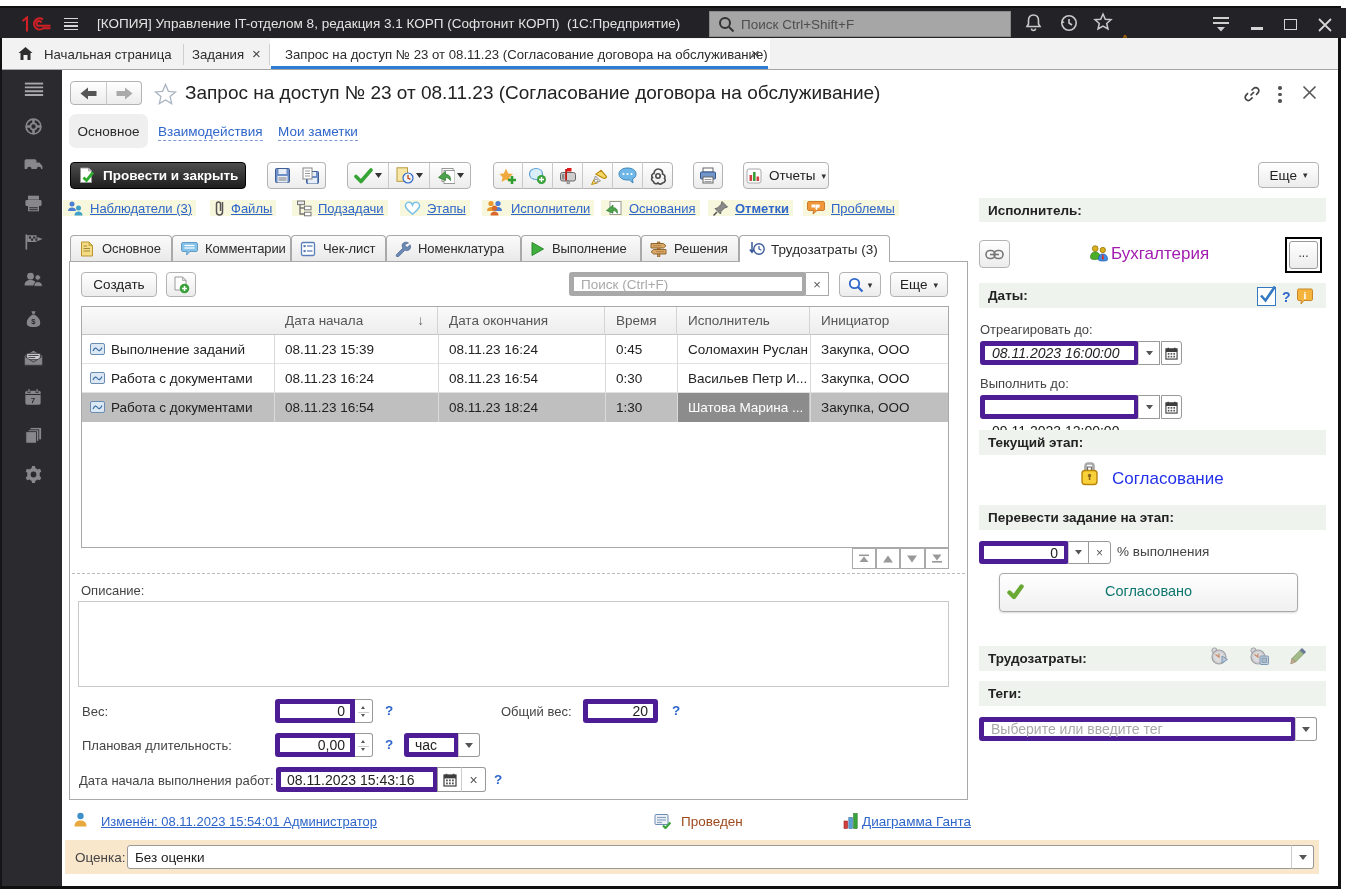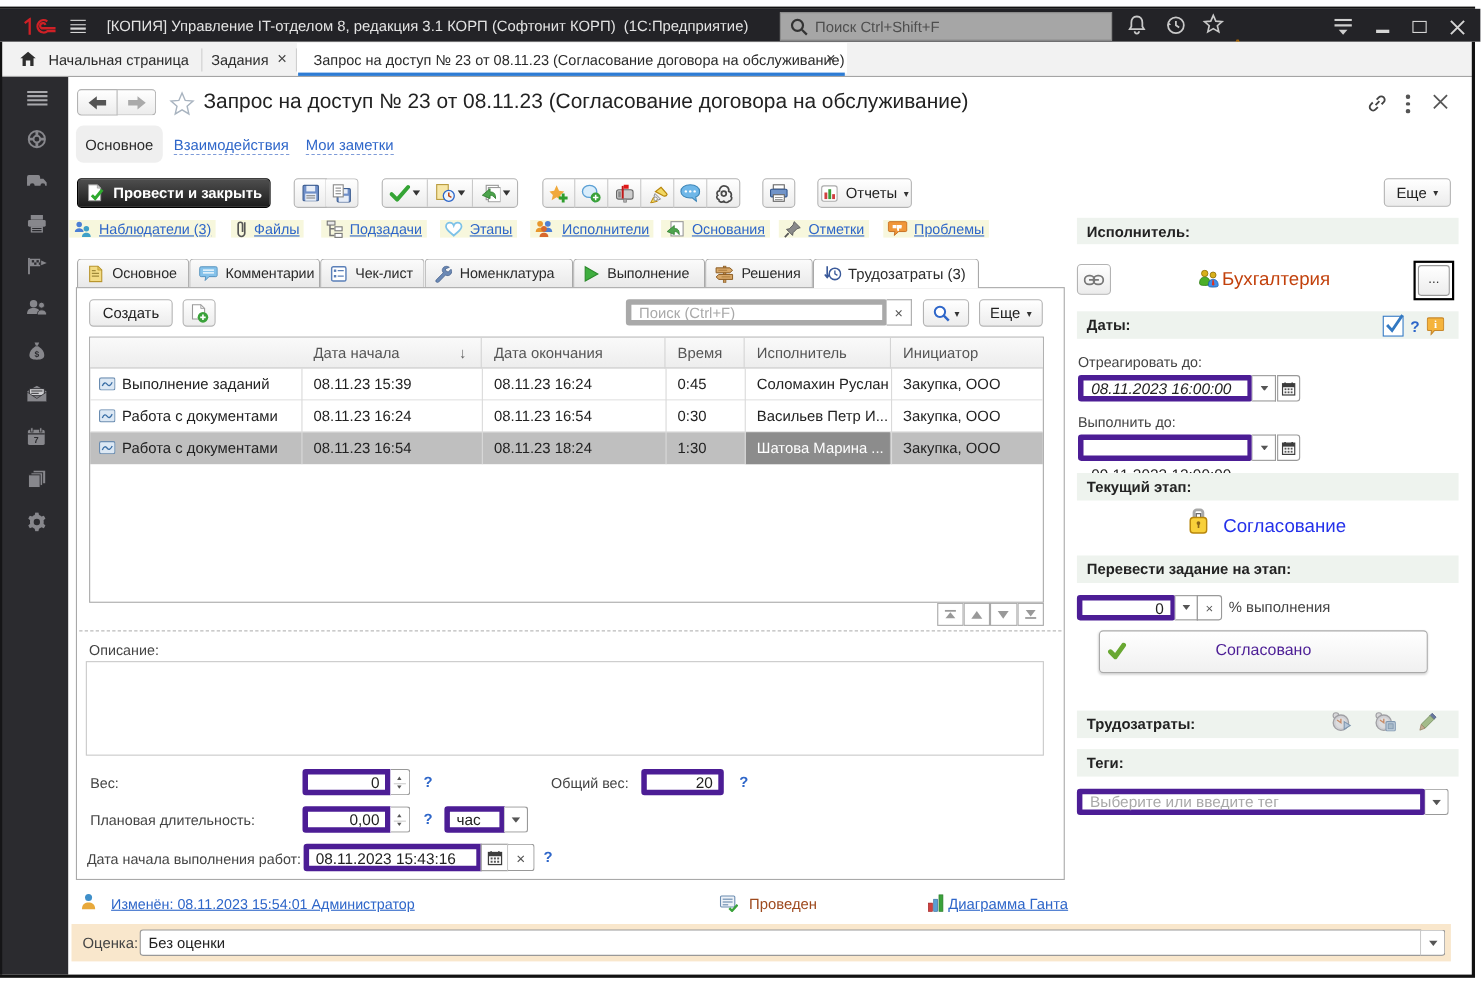--- a/index.html
+++ b/index.html
@@ -406,21 +406,21 @@
     </svg>
 <a>Исполнители</a>
   </div>
 <div class="lk" style="left:601px;">
 <svg width="18" height="17" viewBox="0 0 18 17">
       <rect x="5" y="1.5" width="11" height="13" fill="#fff" stroke="#999"></rect>
       <path d="M1.5 10.5 L8 5 L8 7.7 C11.5 7.7 12.5 9.5 12.5 13.3 C10.7 11 9.8 10.5 8 10.5 L8 13.2 Z" fill="#4da44d" stroke="#2e7d2e" stroke-width="0.7"></path>
     </svg>
 <a>Основания</a>
   </div>
-<div class="lk" style="left:708px;">
+<div class="lk" style="left:708px;font-weight:bold;">
 <svg width="17" height="17" viewBox="0 0 17 17">
       <path d="M10 1.5 L15.5 7 L12.5 8 L9 11.5 L8.5 14 L3 8.5 L5.5 8 L9 4.5 Z" fill="#8a8a8a" stroke="#555" stroke-width="0.8"></path>
       <line x1="5" y1="12" x2="1.5" y2="15.5" stroke="#555" stroke-width="1.6"></line>
     </svg>
 <a>Отметки</a>
   </div>
 <div class="lk" style="left:803px;">
 <svg width="18" height="17" viewBox="0 0 18 17">
       <path d="M2 1.5 L16 1.5 C17 1.5 17.5 2 17.5 3 L17.5 9 C17.5 10 17 10.5 16 10.5 L10 10.5 L6 14 L6.5 10.5 L2 10.5 C1 10.5 0.5 10 0.5 9 L0.5 3 C0.5 2 1 1.5 2 1.5 Z" fill="#f0973a" stroke="#c06818" stroke-width="0.8"></path>
       <path d="M4.5 4.5 L8 4.5 L8 7.5 L4.5 7.5 Z" fill="#fff"></path>
@@ -654,21 +654,21 @@
   </div>
 <div class="abs" style="left:1090px;top:245px;">
     <svg width="18" height="18" viewBox="0 0 18 18">
       <circle cx="5.2" cy="3.6" r="2.9" fill="#d8b01c" stroke="#8a6a00" stroke-width="0.7"></circle>
       <path d="M0.5 12.5 C0.5 8.5 2.5 7 5.2 7 C8 7 10 8.5 10 12.5 C10 13.8 8.8 14.5 5.2 14.5 C1.6 14.5 0.5 13.8 0.5 12.5 Z" fill="#4cae28" stroke="#2a7a10" stroke-width="0.7"></path>
       <circle cx="12.8" cy="5" r="2.7" fill="#d8b01c" stroke="#8a6a00" stroke-width="0.7"></circle>
       <path d="M8.5 14.5 C8.5 10.5 10.3 9 12.8 9 C15.3 9 17.5 10.5 17.5 14.5 C17.5 15.5 16.3 16 12.8 16 C9.5 16 8.5 15.5 8.5 14.5 Z" fill="#3f8fe8" stroke="#1a5aa8" stroke-width="0.7"></path>
       <path d="M12.3 9.5 L13.3 9.5 L14 13.5 L12.8 15 L11.8 13.5 Z" fill="#e03020"></path>
     </svg>
   </div>
-<div class="abs" style="left:1111px;top:244px;font-size:17px;color:#c2410c;">Бухгалтерия</div>
+<div class="abs" style="left:1111px;top:244px;font-size:17px;color:#a21caf;">Бухгалтерия</div>
 <div class="abs" style="left:1285px;top:237px;width:37px;height:36px;border:2px solid #000;background:#fff;display:flex;align-items:center;justify-content:center;">
     <div style="width:29px;height:28px;border:1px solid #999;border-radius:3px;background:linear-gradient(#fff,#ececec);display:flex;align-items:center;justify-content:center;font-size:12px;color:#333;padding-bottom:4px;">...</div>
   </div>
 <div class="band" style="left:979px;top:283px;width:347px;height:25px;">Даты:</div>
 <div class="abs" style="left:1257px;top:287px;width:19px;height:19px;background:#fff;border:1.6px solid #3379c2;">
     <svg style="position:absolute;left:1px;top:-3px;overflow:visible;" width="18" height="20" viewBox="0 0 18 20">
       <path d="M2 10.5 L6.5 15.5 L16 1.5" stroke="#3379c2" stroke-width="2.6" fill="none"></path>
     </svg>
   </div>
 <div class="abs blue" style="left:1282px;top:289px;font-size:14px;font-weight:bold;">?</div>
@@ -751,21 +751,21 @@
 <div class="ddbtn" style="left:1088px;top:541px;width:23px;height:23px;">
     <span style="font-size:12px;color:#555;">×</span>
   </div>
 <div class="abs" style="left:1117px;top:544px;font-size:13.5px;color:#444;">% выполнения</div>
 <div class="abs" style="left:999px;top:573px;width:299px;height:39px;border:1px solid #a9a9a9;border-radius:4px;background:linear-gradient(#fff,#f0f0f0);box-shadow:0 1px 2px rgba(0,0,0,0.15);"></div>
 <div class="abs" style="left:1007px;top:584px;">
     <svg width="17" height="16" viewBox="0 0 17 16">
       <path d="M2.5 8.5 L7 13 L14.5 2.5" stroke="#69a832" stroke-width="4.4" fill="none" stroke-linecap="round" stroke-linejoin="round"></path>
     </svg>
   </div>
-<div class="abs" style="left:999px;top:583px;width:299px;text-align:center;font-size:14.5px;color:#4c1d95;">Согласовано</div>
+<div class="abs" style="left:999px;top:583px;width:299px;text-align:center;font-size:14.5px;color:#0f766e;">Согласовано</div>
 <div class="band" style="left:979px;top:646px;width:347px;height:25px;">Трудозатраты:</div>
 <div class="abs" style="left:1210px;top:647px;">
     <svg width="19" height="18" viewBox="0 0 19 18">
       <circle cx="4.5" cy="3.5" r="2.6" fill="#d8d8da" stroke="#a0a0a4" stroke-width="1"></circle>
       <circle cx="9" cy="10" r="7" fill="#d0d0d4" stroke="#a0a0a4" stroke-width="1.2"></circle>
       <circle cx="9" cy="10" r="4.8" fill="#dcdcde"></circle>
       <path d="M9 6.5 L9 10 L5.5 7.5" stroke="#c88a66" stroke-width="1.2" fill="none"></path>
       <path d="M12 9 L17.5 12.5 L12 16 Z" fill="#b8c8da" stroke="#8098b0" stroke-width="1"></path>
     </svg>
   </div>

